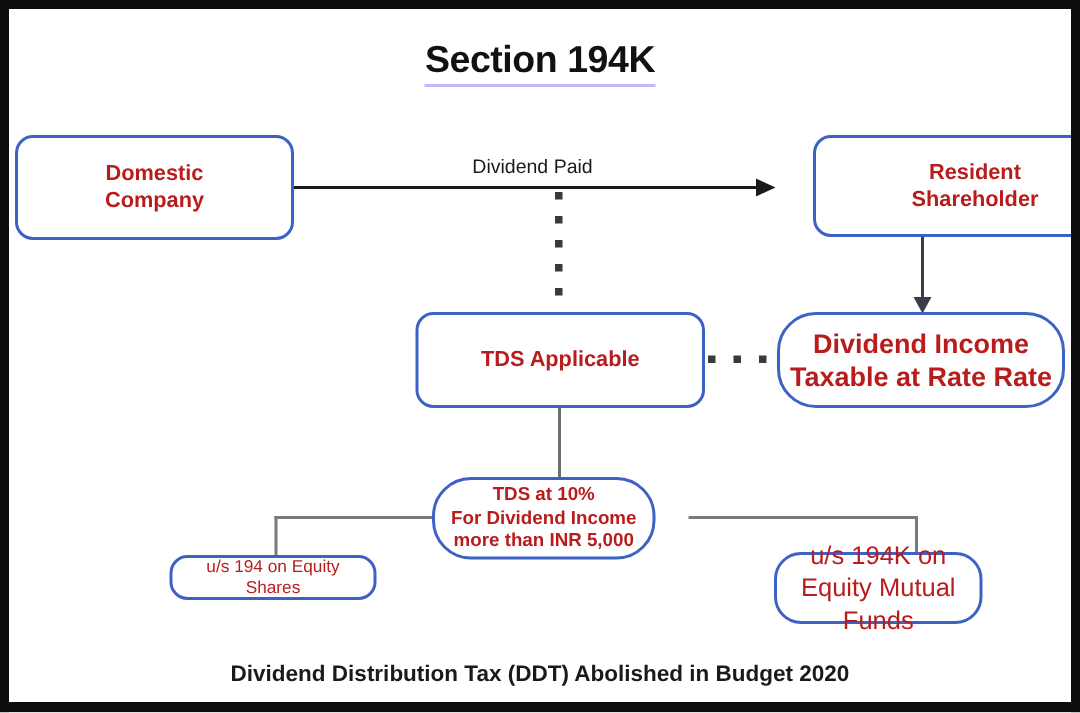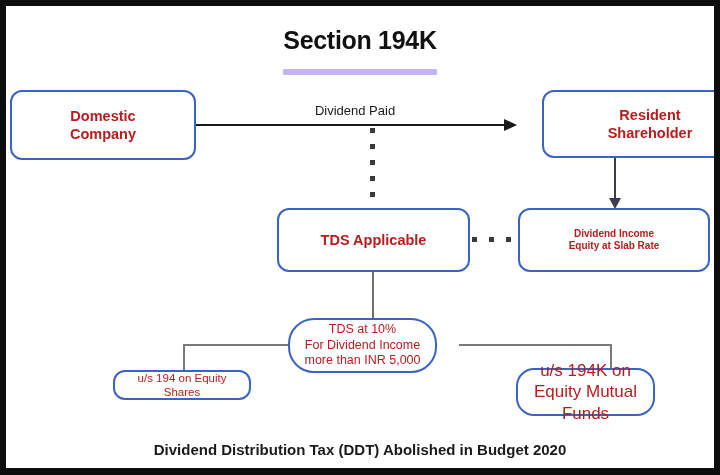--- a/index.html
+++ b/index.html
@@ -37,22 +37,22 @@
     top: 26px;
     width: 720px;
     text-align: center;
     font-size: 25px;
     font-weight: bold;
     color: #111111;
     letter-spacing: -0.3px;
     z-index: 12;
   }
   .title span {
-    border-bottom: 6px solid #c4b5fd;
-    padding-bottom: 15px;
+    border-bottom: 2px solid #c4b5fd;
+    padding-bottom: 2px;
   }
 
   
   .node {
     position: absolute;
     box-sizing: border-box;
     background: #ffffff;
     border: 2px solid #3c63c4;
     border-radius: 12px;
     display: flex;
@@ -73,26 +73,27 @@
     left: 518px; top: 90px; width: 216px; height: 68px;
     font-size: 14.5px;
     margin-left: 24px;
   }
   #node-tds-applicable {
     left: 277px; top: 208px; width: 193px; height: 64px;
     font-size: 14.5px;
   }
   #node-dividend-income {
     left: 518px; top: 208px; width: 192px; height: 64px;
-    font-size: 10px;
+    font-size: 18px;
+    border-radius: 26px;
   }
   #node-tds-rate {
     left: 288px; top: 318px; width: 149px; height: 55px;
     font-size: 12.5px;
-    font-weight: normal;
+    font-weight: bold;
     border-radius: 26px;
   }
   #node-us194 {
     left: 113px; top: 370px; width: 138px; height: 30px;
     font-size: 11.5px;
   }
   #node-us194k {
     left: 516px; top: 368px; width: 139px; height: 48px;
     font-size: 17px;
     border-radius: 18px;
@@ -247,21 +248,21 @@
 
   <div id="edge-dotted-horizontal">
     <i style="left:0px"></i>
       <i style="left:17px"></i>
       <i style="left:34px"></i>
   </div>
 
   <div class="node node-strong" id="node-dividend-income">
     <div>
       <div>Dividend Income</div>
-      <div>Equity at Slab Rate</div>
+      <div>Taxable at Rate Rate</div>
     </div>
   </div>
 
   <div class="line" id="edge-tds-down"></div>
 
   <div class="node" id="node-tds-rate">
     <div>
       <div>TDS at 10%</div>
       <div>For Dividend Income</div>
       <div>more than INR 5,000</div>

